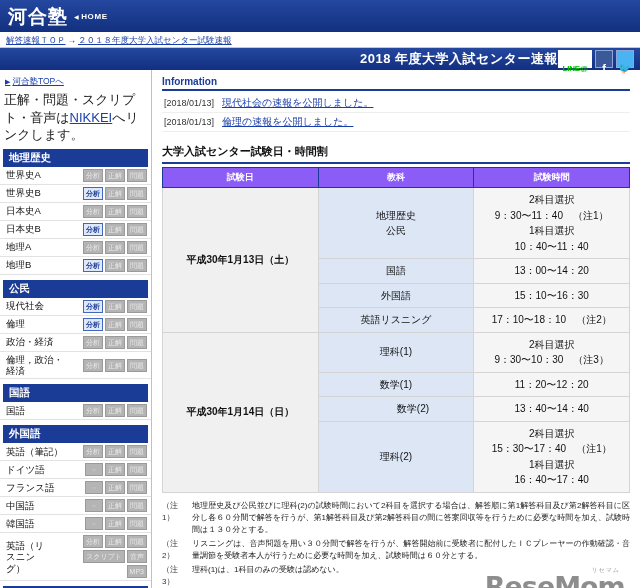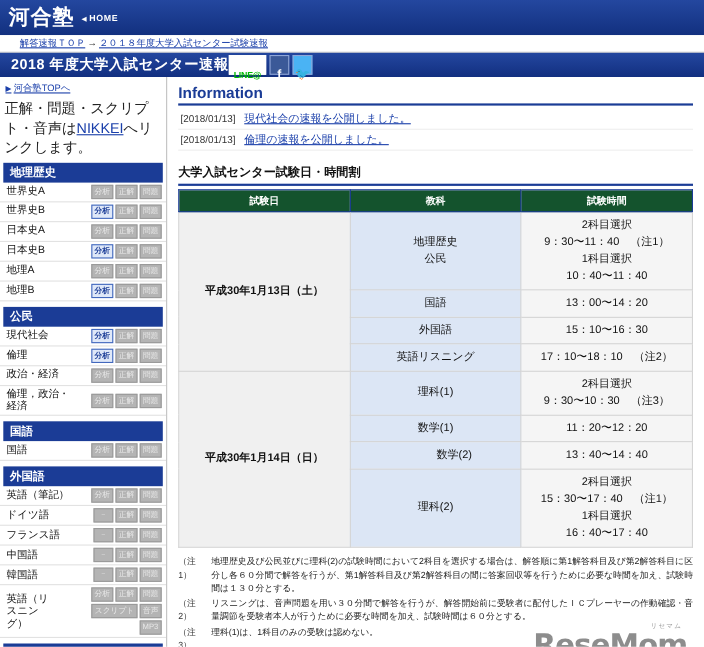--- a/index.html
+++ b/index.html
@@ -46,21 +46,21 @@
   }
   .home-arrow {
     font-size: 6px;
     margin-right: 2px;
   }
 
   
   .breadcrumb {
     height: 16px;
     border-bottom: 1px solid #c8c8c8;
-    padding: 1px 6px 0 18px;
+    padding: 1px 6px 0 6px;
     box-sizing: border-box;
     background: #ffffff;
     white-space: nowrap;
     overflow: hidden;
   }
   .breadcrumb a {
     color: #1a3faa;
     text-decoration: underline;
     font-size: 8.5px;
   }
@@ -70,21 +70,21 @@
     margin: 0 2px;
   }
 
   
   .titlebar {
     height: 22px;
     background: #1b3c96;
     background: linear-gradient(#24479f, #122f80);
     display: flex;
     align-items: center;
-    justify-content: flex-start;
+    justify-content: flex-end;
     padding: 0 6px 0 10px;
     box-sizing: border-box;
   }
   .titlebar h1 {
     margin: 0;
     color: #ffffff;
     font-size: 13px;
     font-weight: bold;
     letter-spacing: 0.5px;
     white-space: nowrap;
@@ -223,21 +223,21 @@
   
   .content {
     flex: 1 1 auto;
     padding: 6px 10px 0 10px;
     box-sizing: border-box;
     height: 534px;
     overflow: hidden;
     position: relative;
   }
   .sec-title {
-    font-size: 14px;
+    font-size: 10px;
     font-weight: bold;
     color: #1b3c96;
     padding-bottom: 2px;
     border-bottom: 2px solid #1b3c96;
     margin: 0 0 3px 0;
   }
   .news-row {
     display: flex;
     align-items: baseline;
     gap: 8px;
@@ -265,21 +265,21 @@
     border-bottom: 2px solid #1b3c96;
   }
 
   table.sched {
     width: 100%;
     border-collapse: collapse;
     table-layout: fixed;
     font-size: 9.5px;
   }
   table.sched th {
-    background: #14532d;
+    background: #8b5cf6;
     color: #ffffff;
     font-size: 9px;
     font-weight: bold;
     padding: 3px 2px;
     border: 1px solid #1b3c96;
     text-align: center;
   }
   table.sched td {
     border: 1px solid #d4d4d4;
     padding: 4px 3px;

